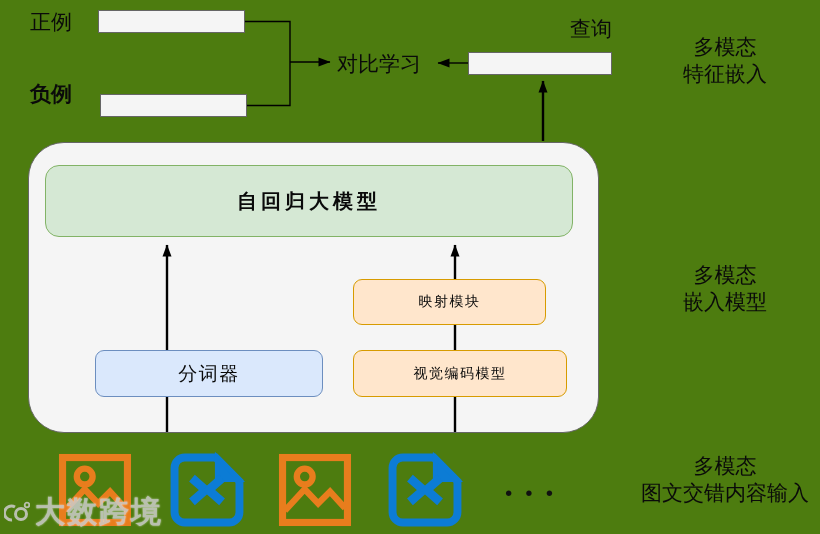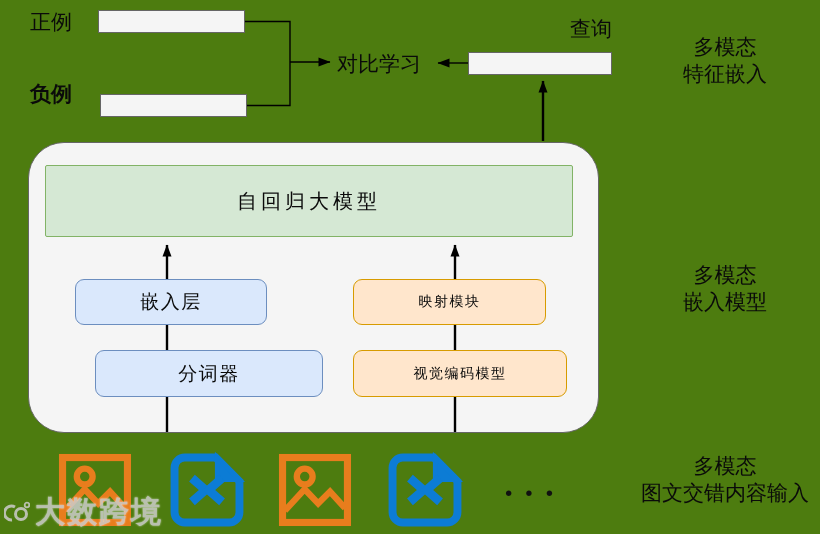--- a/index.html
+++ b/index.html
@@ -6,21 +6,21 @@
   .canvas{
     position:relative;width:820px;height:534px;background:#4d7c0f;overflow:hidden;
     font-family:"Liberation Serif","DejaVu Serif",serif;color:#0a0a0a;
   }
   .abs{position:absolute;}
   .overlay{position:absolute;left:0;top:0;pointer-events:none;}
   .lbl{font-size:21px;white-space:nowrap;}
   .bar{background:#f5f5f5;border:1.5px solid #666666;box-sizing:border-box;}
   .node{display:flex;align-items:center;justify-content:center;box-sizing:border-box;}
   .container-box{background:#f5f5f5;border:1.5px solid #666666;border-radius:36px;box-sizing:border-box;}
-  .green-box{background:#d5e8d4;border:1.5px solid #82b366;border-radius:2px;font-size:20px;letter-spacing:4px;}
+  .green-box{background:#d5e8d4;border:1.5px solid #82b366;border-radius:14px;font-size:20px;letter-spacing:4px;font-weight:bold;}
   .blue-box{background:#dae8fc;border:1.5px solid #6c8ebf;border-radius:9px;font-size:19px;letter-spacing:1.5px;}
   .orange-box{background:#ffe6cc;border:1.5px solid #d79b00;border-radius:9px;font-size:14px;letter-spacing:1.5px;}
   .side-label{width:210px;text-align:center;font-size:21px;line-height:27px;}
   .center-text{text-align:right;}
   .icon{position:absolute;width:76px;height:76px;}
   .ellipsis{font-size:34px;font-weight:bold;letter-spacing:9px;color:#111;}
   .watermark{
     display:flex;align-items:center;gap:5px;color:#cccccc;opacity:0.85;
     font-size:30px;font-weight:bold;letter-spacing:2px;
     text-shadow:0 0 2px rgba(255,255,255,0.9);z-index:5;
@@ -71,21 +71,20 @@
   <div class="abs lbl" style="left:30px;top:80px;font-weight:bold;">负例</div>
   <div class="abs bar" style="left:100px;top:94px;width:147px;height:23px;"></div>
 
   <div class="abs lbl" style="left:337px;top:50px;">对比学习</div>
 
   <div class="abs lbl center-text" style="left:468px;top:15px;width:144px;">查询</div>
   <div class="abs bar" style="left:468px;top:52px;width:144px;height:23px;"></div>
 
   <div class="abs node green-box" style="left:45px;top:165px;width:528px;height:72px;">自回归大模型</div>
 
-  <div class="abs node blue-box" style="left:75px;top:279px;width:192px;height:46px;">嵌入层</div>
   <div class="abs node blue-box" style="left:75px;top:350px;width:228px;height:47px;margin-left:20px;">分词器</div>
 
   <div class="abs node orange-box" style="left:353px;top:279px;width:193px;height:46px;">映射模块</div>
   <div class="abs node orange-box" style="left:353px;top:350px;width:214px;height:47px;">视觉编码模型</div>
 
   <div class="abs side-label" style="left:620px;top:34px;">
     <div>多模态</div>
     <div>特征嵌入</div>
   </div>
   <div class="abs side-label" style="left:620px;top:262px;">

